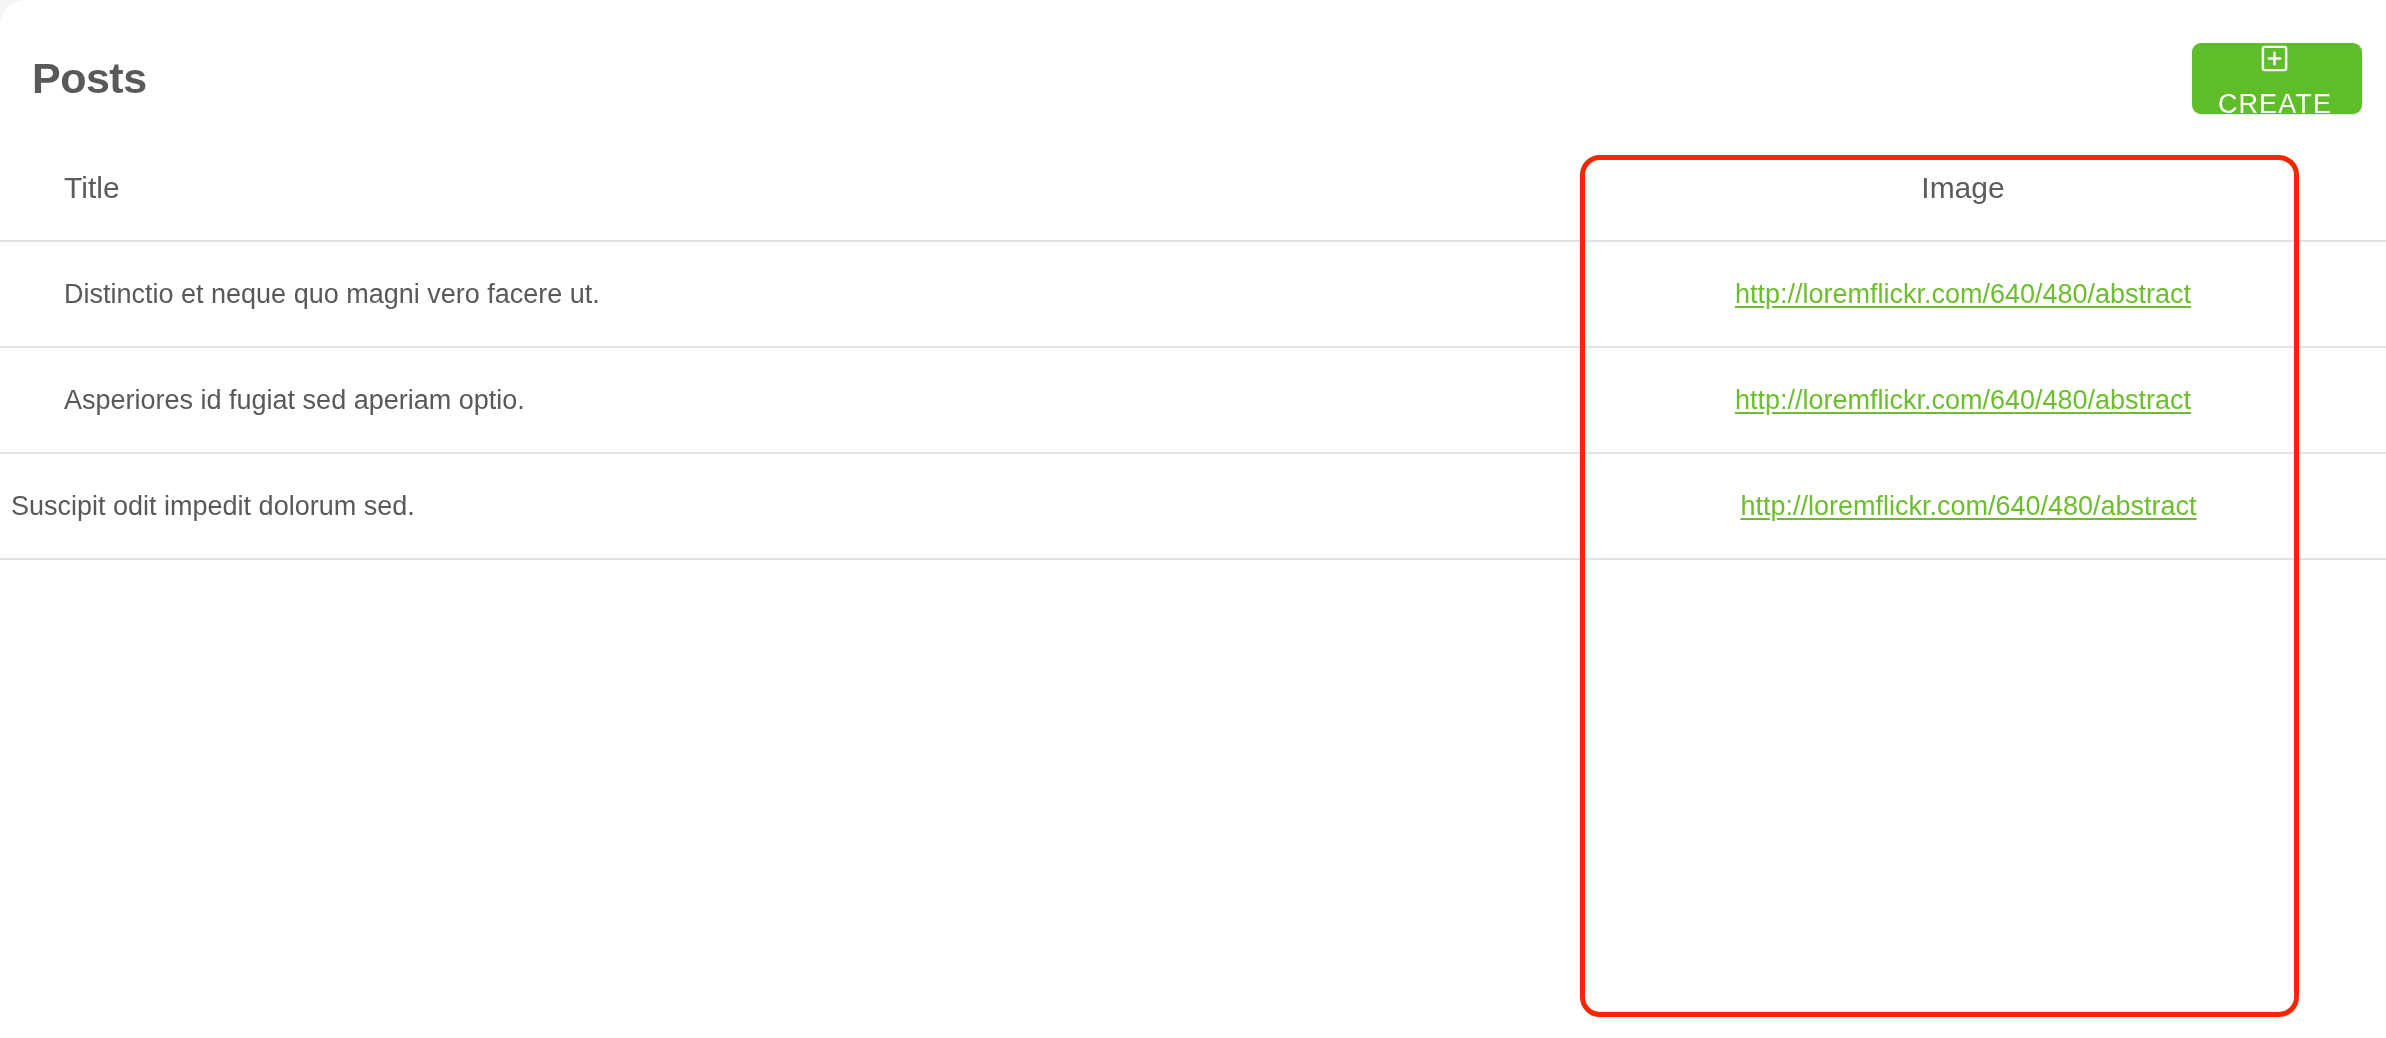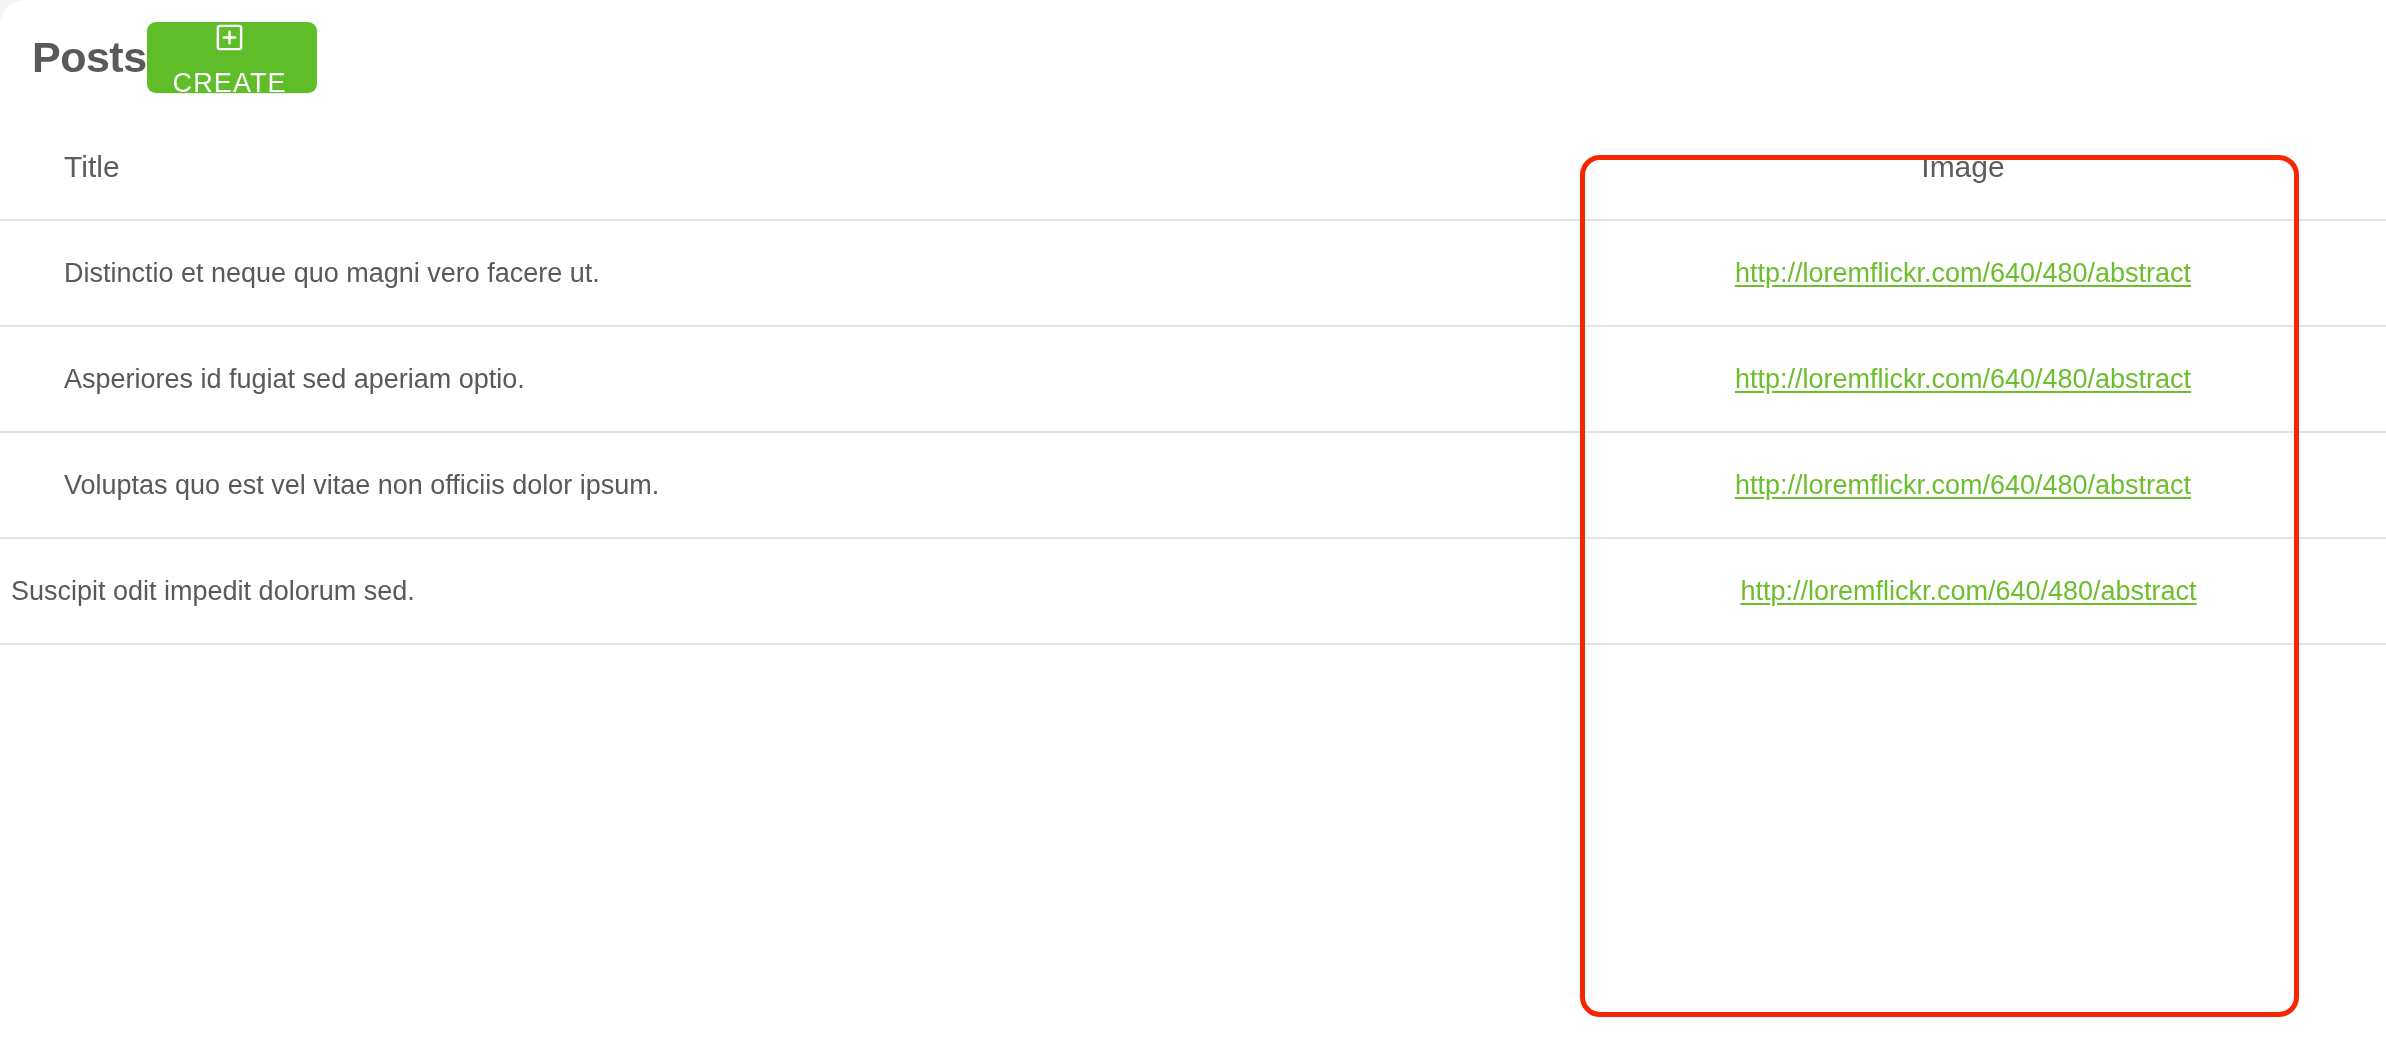--- a/index.html
+++ b/index.html
@@ -20,22 +20,23 @@
     border-top-left-radius: 26px;
     overflow: hidden;
   }
 
   
   .page-header {
     position: relative;
     height: 114px;
     display: flex;
     align-items: center;
-    justify-content: flex-start;
+    justify-content: space-between;
     padding: 0 24px 0 32px;
+    margin-top: 21px;
   }
 
   .page-title {
     font-size: 43px;
     font-weight: bold;
     color: #58595b;
     letter-spacing: -0.5px;
     line-height: 1;
     padding-left: 0px;
   }
@@ -175,26 +176,20 @@
           <a class="image-link">http://loremflickr.com/640/480/abstract</a>
         </td>
       </tr>
       <tr>
         <td class="cell-title">Asperiores id fugiat sed aperiam optio.</td>
         <td class="cell-image">
           <a class="image-link">http://loremflickr.com/640/480/abstract</a>
         </td>
       </tr>
       <tr>
-        <td class="cell-title">Voluptas quo est vel vitae non officiis dolor ipsum.</td>
-        <td class="cell-image">
-          <a class="image-link">http://loremflickr.com/640/480/abstract</a>
-        </td>
-      </tr>
-      <tr>
         <td class="cell-title">Suscipit odit impedit dolorum sed.</td>
         <td class="cell-image">
           <a class="image-link">http://loremflickr.com/640/480/abstract</a>
         </td>
       </tr>
     </tbody>
   </table>
 
   <div class="annotation-box"></div>
 

